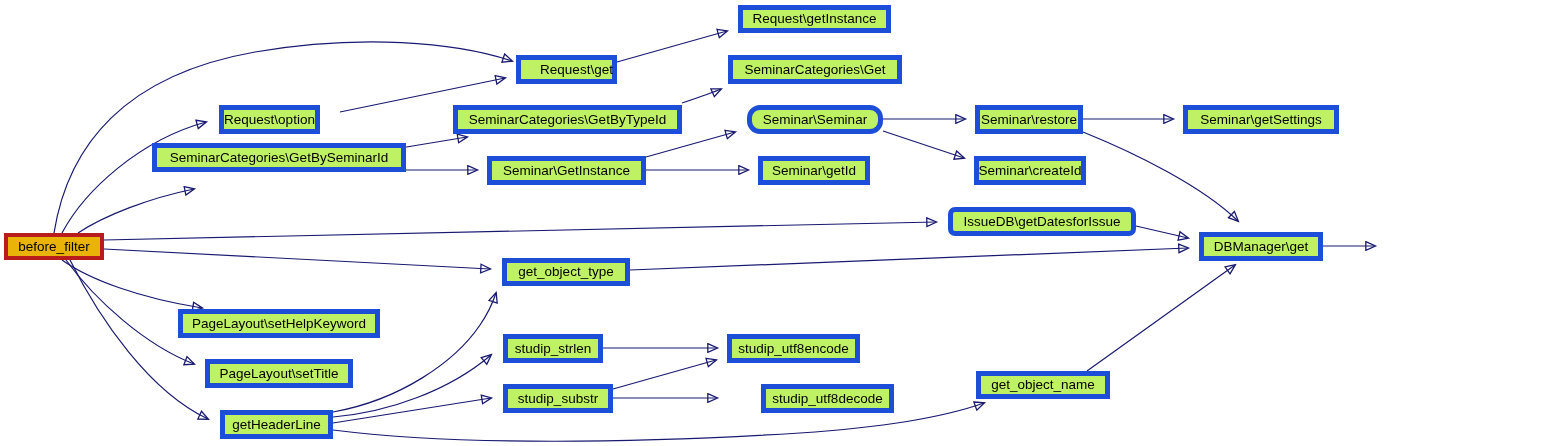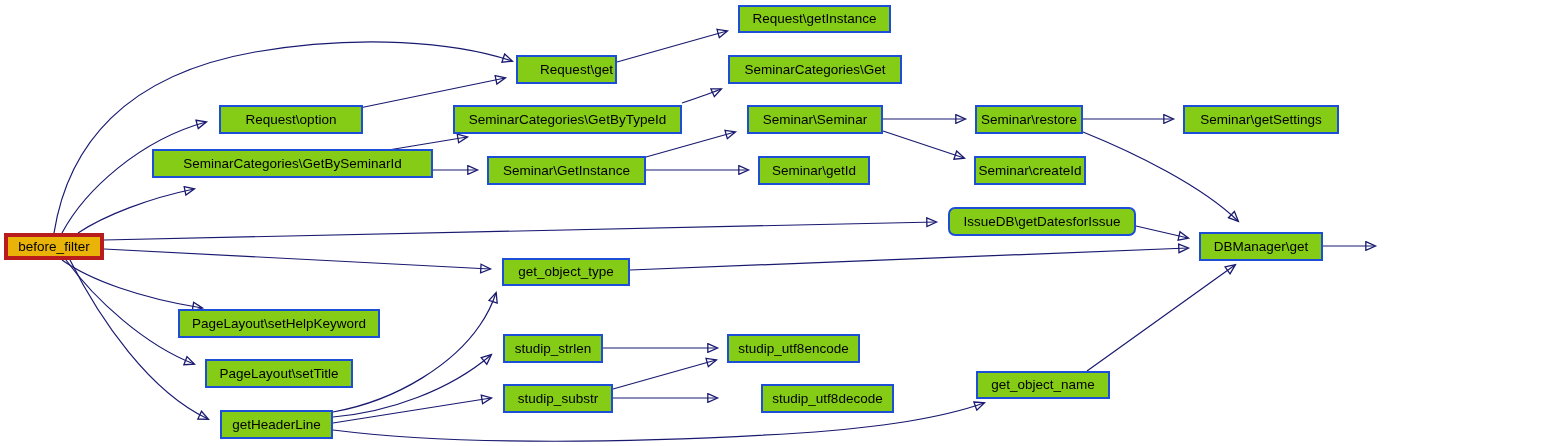--- a/index.html
+++ b/index.html
@@ -9,22 +9,22 @@
     background:#ffffff;
     font-family:"Liberation Sans","DejaVu Sans",sans-serif;
     overflow:hidden;
   }
   svg.edges{position:absolute;left:0;top:0;width:1568px;height:446px;}
   svg.edges path{fill:none;stroke:#191970;stroke-width:1.2px;}
   .node{
     position:absolute;
     display:flex;align-items:center;justify-content:center;
     box-sizing:border-box;
-    border:2px solid #1d4ed8;
-    background:#84cc16;
+    border:5px solid #1d4ed8;
+    background:#bef264;
     color:#000000;
     font-size:13.5px;
     line-height:1;
     white-space:nowrap;
     z-index:2;
   }
   .node.root{
     background:#eab308;
     border:4px solid #b91c1c;
   }
@@ -66,34 +66,34 @@
     <path d="M333,417 C390,412 450,390 491,355" marker-end="url(#arw)"></path>
     <path d="M333,423 L491,398" marker-end="url(#arw)"></path>
     <path d="M333,430 C460,446 640,443 800,433 C890,427 950,415 984,403" marker-end="url(#arw)"></path>
     <path d="M603,348 L717,348" marker-end="url(#arw)"></path>
     <path d="M613,389 L716,360" marker-end="url(#arw)"></path>
     <path d="M613,398 L717,398" marker-end="url(#arw)"></path>
     <path d="M1087,371 L1235,265" marker-end="url(#arw)"></path>
   </svg>
 
   <div class="node root" style="left:4px;   top:233px; width:100px; height:27px;">before_filter</div>
-  <div class="node" style="left:219px; top:105px; width:144px; height:29px;">Request\option</div>
-  <div class="node" style="left:152px; top:149px; width:281px; height:29px;">SeminarCategories\GetBySeminarId</div>
+  <div class="node" style="left:219px; top:105px; width:101px; height:29px;">Request\option</div>
+  <div class="node" style="left:152px; top:143px; width:254px; height:29px;">SeminarCategories\GetBySeminarId</div>
   <div class="node" style="left:178px; top:309px; width:202px; height:29px;">PageLayout\setHelpKeyword</div>
   <div class="node" style="left:205px; top:359px; width:148px; height:29px;">PageLayout\setTitle</div>
   <div class="node" style="left:220px; top:410px; width:113px; height:29px;">getHeaderLine</div>
   <div class="node" style="left:516px; top:55px;  width:101px; height:29px;padding-left:20px;">Request\get</div>
   <div class="node" style="left:453px; top:105px; width:229px; height:29px;">SeminarCategories\GetByTypeId</div>
   <div class="node" style="left:487px; top:156px; width:159px; height:29px;">Seminar\GetInstance</div>
   <div class="node" style="left:502px; top:258px; width:128px; height:28px;">get_object_type</div>
   <div class="node" style="left:503px; top:334px; width:100px; height:29px;">studip_strlen</div>
   <div class="node" style="left:503px; top:384px; width:110px; height:29px;">studip_substr</div>
   <div class="node" style="left:738px; top:5px;   width:153px; height:28px;">Request\getInstance</div>
   <div class="node" style="left:728px; top:55px;  width:174px; height:29px;">SeminarCategories\Get</div>
-  <div class="node" style="left:747px; top:105px; width:136px; height:29px;">Seminar\Seminar</div>
+  <div class="node" style="left:747px; top:105px; width:136px; height:29px;border-radius:13px;">Seminar\Seminar</div>
   <div class="node" style="left:758px; top:156px; width:112px; height:29px;">Seminar\getId</div>
   <div class="node" style="left:727px; top:334px; width:133px; height:29px;">studip_utf8encode</div>
   <div class="node" style="left:727px; top:384px; width:133px; height:29px;margin-left:34px;">studip_utf8decode</div>
   <div class="node" style="left:975px; top:105px; width:108px; height:29px;">Seminar\restore</div>
   <div class="node" style="left:974px; top:156px; width:112px; height:29px;">Seminar\createId</div>
   <div class="node" style="left:948px; top:207px; width:188px; height:29px;border-radius:7px;">IssueDB\getDatesforIssue</div>
   <div class="node" style="left:976px; top:371px; width:134px; height:28px;">get_object_name</div>
   <div class="node" style="left:1183px;top:105px; width:156px; height:29px;">Seminar\getSettings</div>
   <div class="node" style="left:1199px;top:232px; width:124px; height:29px;">DBManager\get</div>
 

